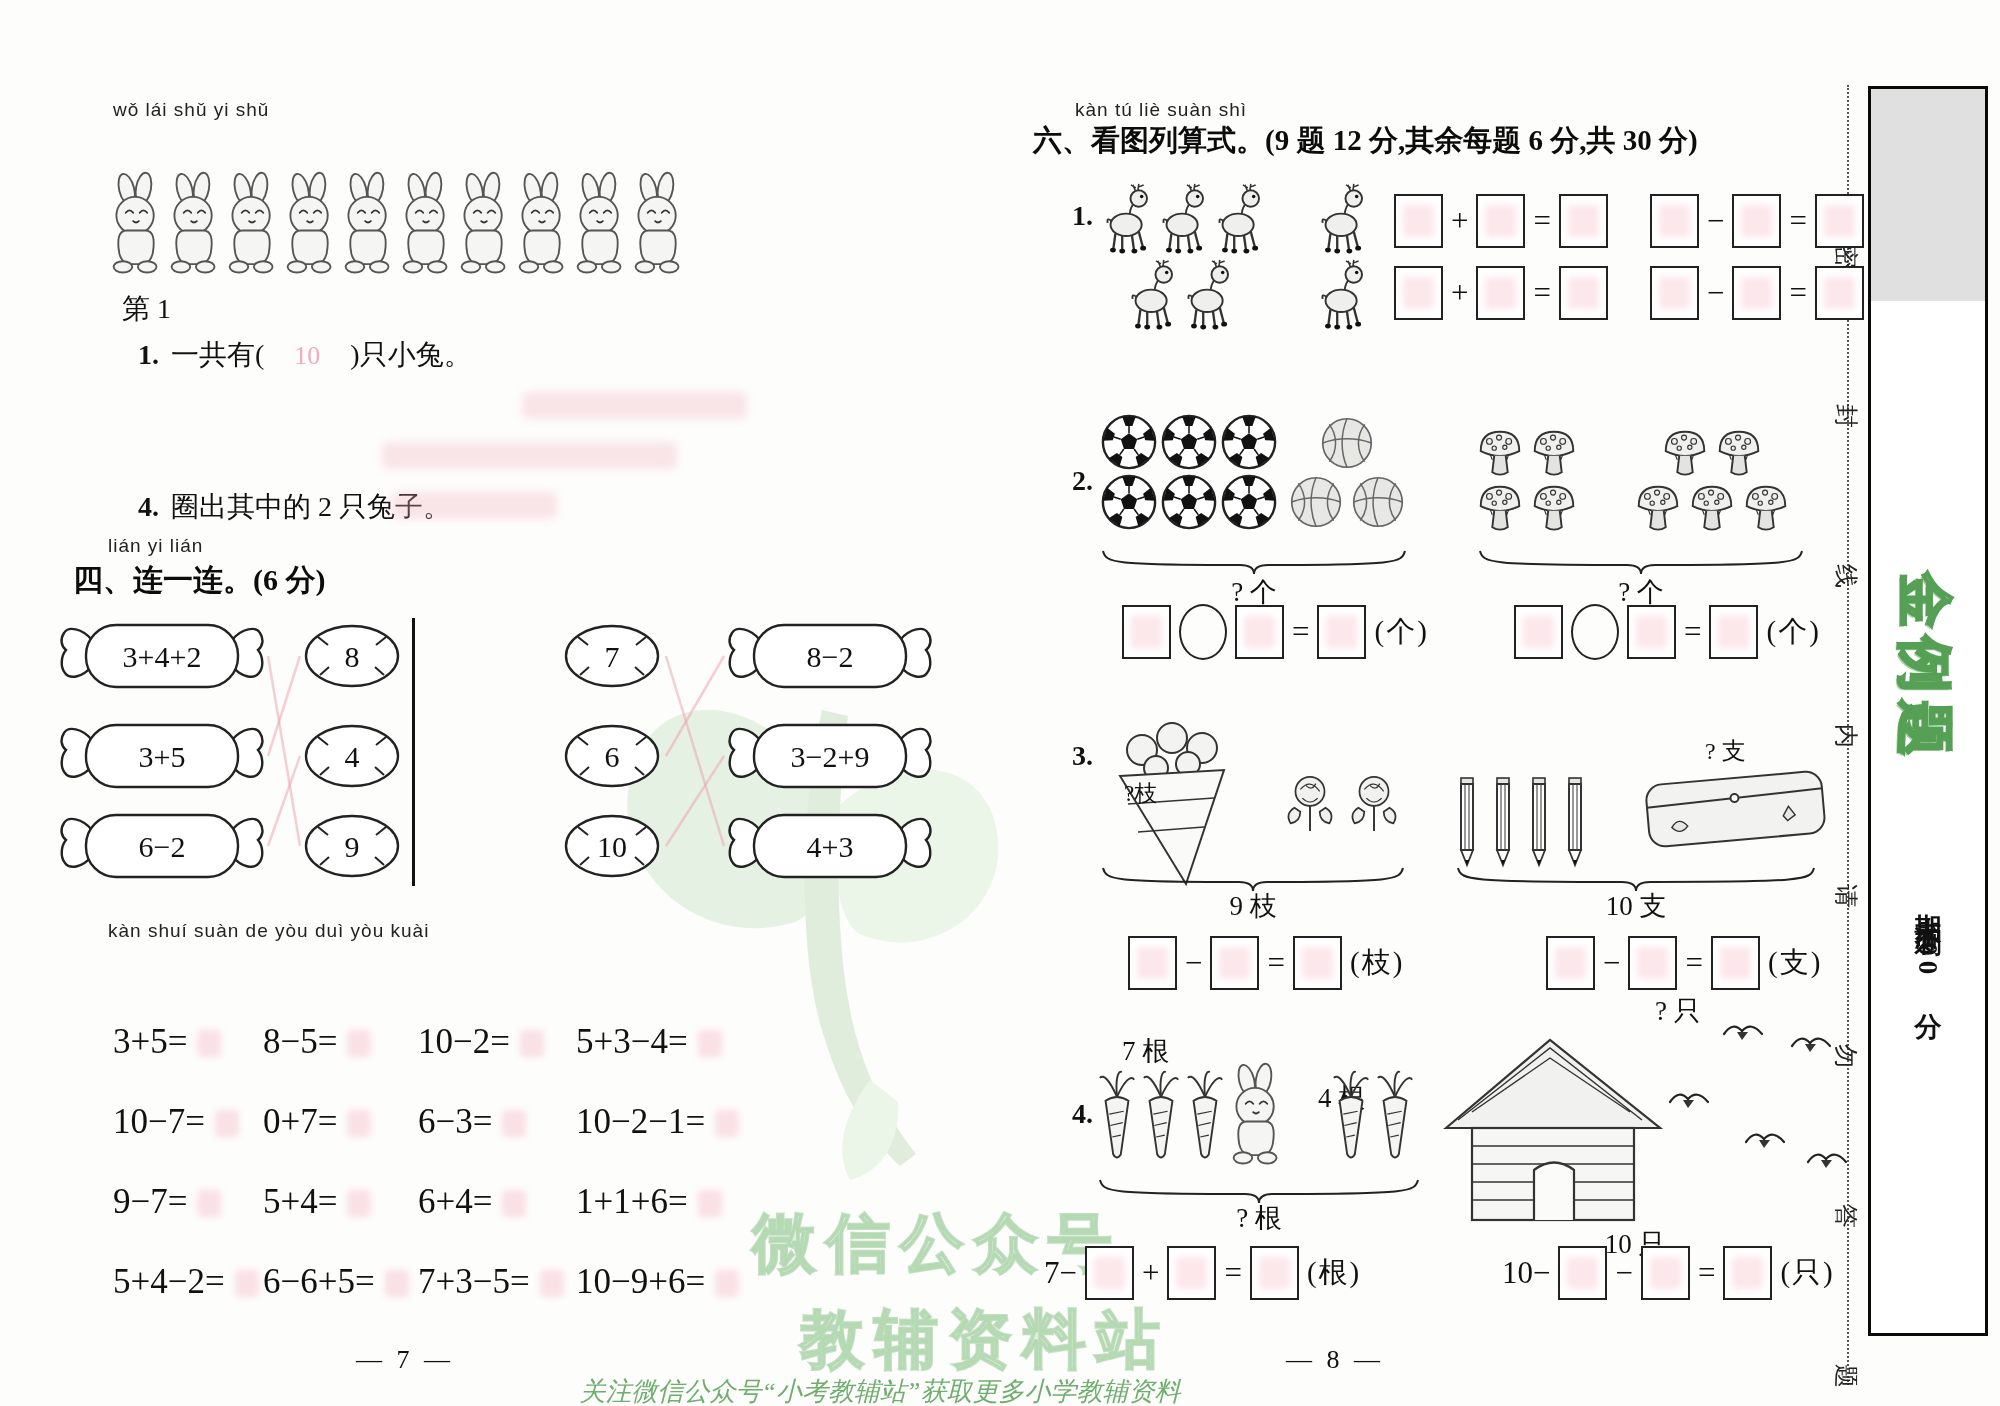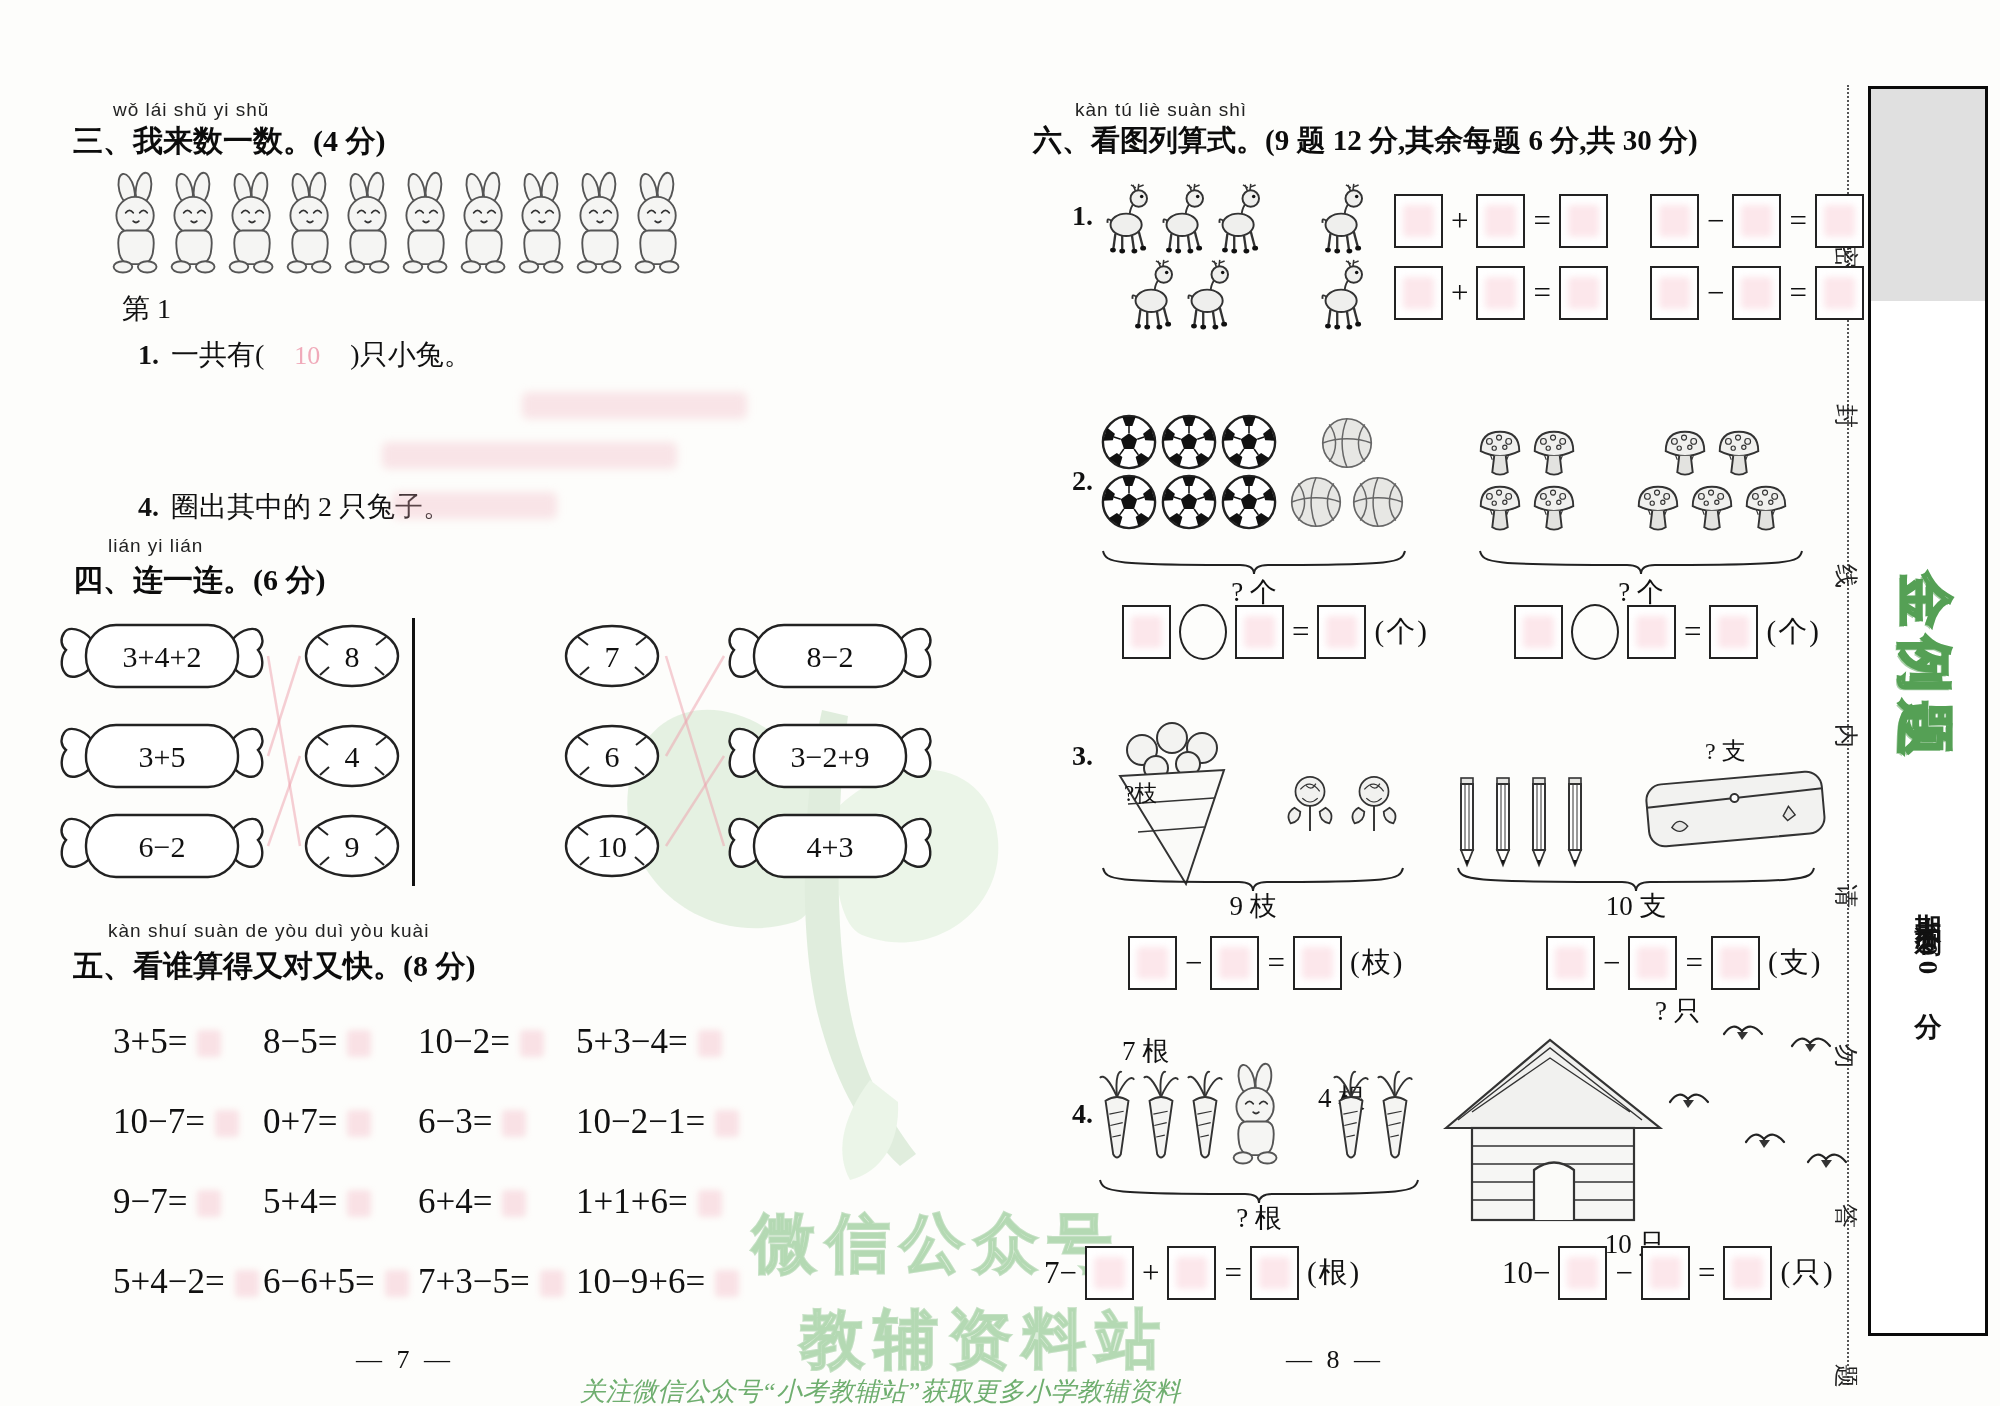--- a/index.html
+++ b/index.html
@@ -174,21 +174,20 @@
     <path d="M218,130 C150,30 40,40 28,140 C18,230 105,300 195,272 C222,263 228,205 218,130 Z" fill="#cfe6cb"></path>
     <path d="M235,160 C300,95 392,110 398,190 C404,262 330,312 262,285 C238,275 232,220 235,160 Z" fill="#daeed6"></path>
     <path d="M222,60 C200,160 198,300 222,380 C238,436 262,480 300,516 L316,504 C284,462 262,420 250,360 C234,280 236,160 248,66 Z" fill="#c4dfc0"></path>
     <path d="M270,430 C240,470 236,505 250,530 C282,522 300,492 298,452 Z" fill="#daeed6"></path>
   </svg>
   <div class="wm-text" style="left:800px;top:1296px">教辅资料站</div>
   <div class="wm-text" style="left:752px;top:1200px">微信公众号</div>
   <div id="footer-note">关注微信公众号“小考教辅站”获取更多小学教辅资料</div>
 
   <div class="pinyin" style="left:113px;top:99px">wǒ lái shǔ yi shǔ</div>
-  <div class="stitle" style="left:73px;top:121px">三、我来数一数。(4 分)</div>
   <div class="row" style="left:108px;top:170px">
       <svg width="56" height="106" class="ic">
         <use href="#sym-rabbit"></use>
       </svg>
       <svg width="56" height="106" class="ic">
         <use href="#sym-rabbit"></use>
       </svg>
       <svg width="56" height="106" class="ic">
         <use href="#sym-rabbit"></use>
       </svg>
@@ -224,21 +223,20 @@
   </div>
   <div class="fsmudge" style="left:522px;top:392px;width:225px;height:27px"></div>
   <div class="fsmudge" style="left:382px;top:442px;width:295px;height:27px"></div>
   <div class="fsmudge" style="left:392px;top:492px;width:165px;height:27px"></div>
 
   <div class="pinyin" style="left:108px;top:535px">lián yi lián</div>
   <div class="stitle" style="left:73px;top:560px">四、连一连。(6 分)</div>
   <div id="divider"></div>
 
   <div class="pinyin" style="left:108px;top:920px">kàn shuí suàn de yòu duì yòu kuài</div>
-  <div class="stitle" style="left:73px;top:946px">五、看谁算得又对又快。(8 分)</div>
   <div class="pagenum" style="left:345px;top:1345px;width:120px;text-align:center">— 7 —</div>
 
   <div class="pinyin" style="left:1075px;top:99px">kàn tú liè suàn shì</div>
   <div class="stitle" style="left:1033px;top:121px;font-size:29px">六、看图列算式。(9 题 12 分,其余每题 6 分,共 30 分)</div>
 
   <div class="item" style="left:1072px;top:200px"><b>1.</b></div>
   <div class="row" style="left:1103px;top:182px">
       <svg width="54" height="72" class="ic">
         <use href="#sym-deer"></use>
       </svg>

